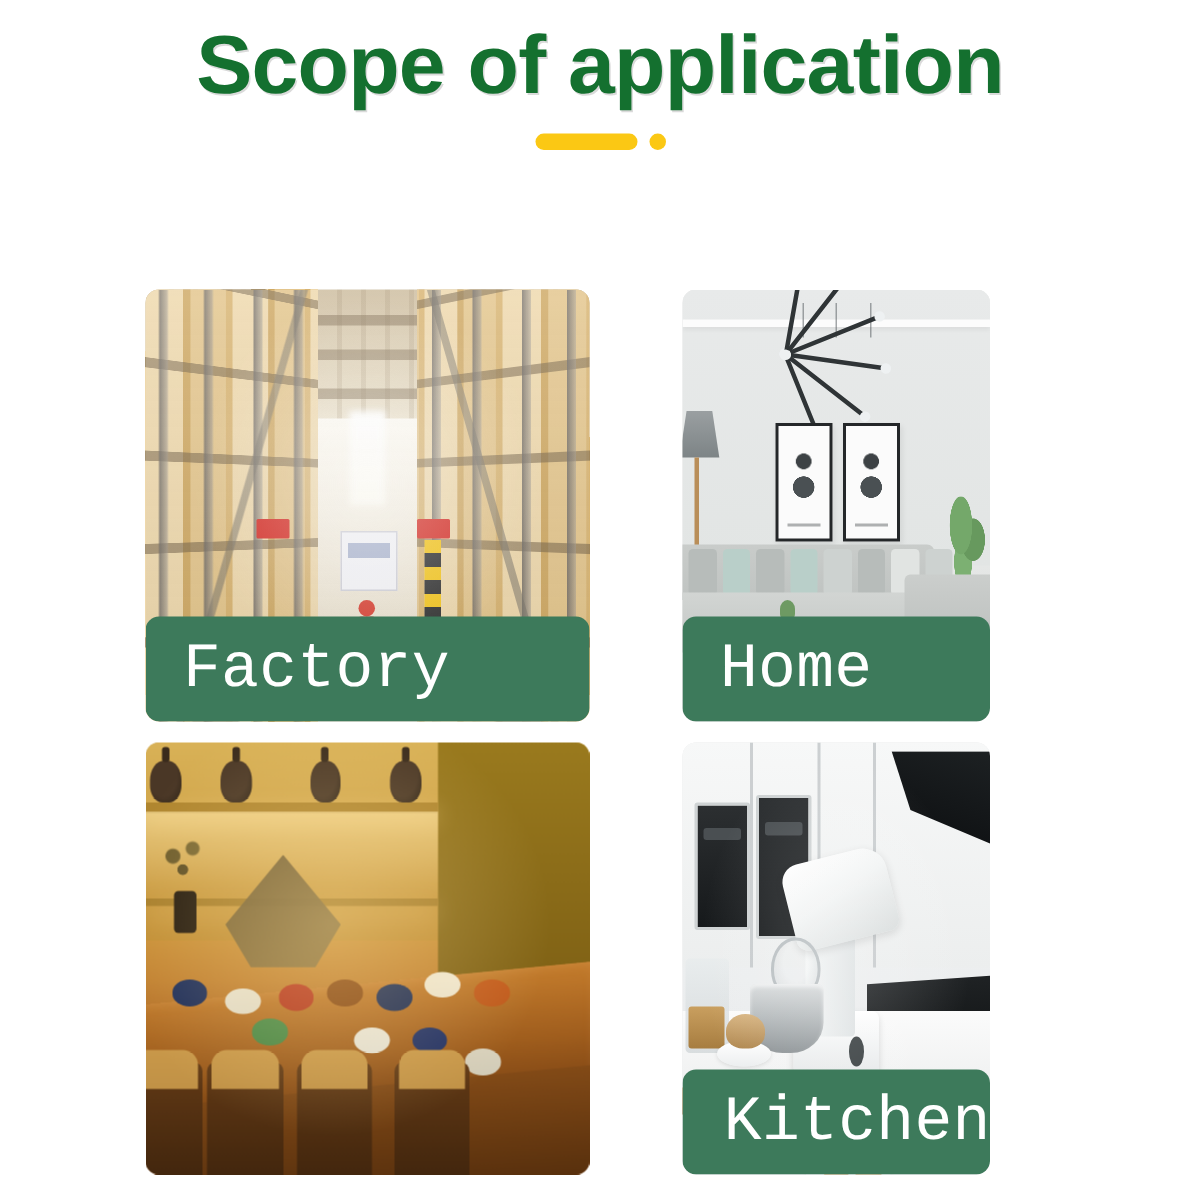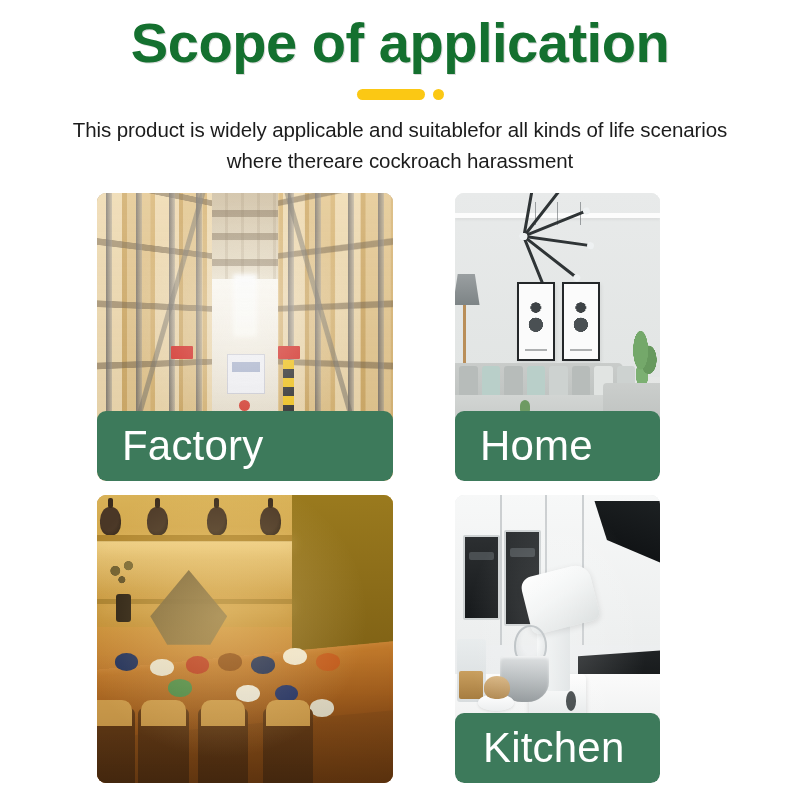--- a/index.html
+++ b/index.html
@@ -98,22 +98,23 @@
     align-items: center;
     padding-left: 25px;
     box-sizing: border-box;
   }
   .card-label-text {
     color: #ffffff;
     font-size: 42px;
     line-height: 44px;
     letter-spacing: 0.2px;
     font-weight: 400;
-  }
-  .card--kitchen .card-label { padding-left: 28px; }
+    font-family: Liberation Mono, monospace;
+  }
+  .card--kitchen .card-label { padding-left: 28px; justify-content: center; }
   .card--home .card-label    { }
 
   
   .sc-warehouse {
     position: absolute; inset: 0;
     background:
       linear-gradient(180deg, #efe6d4 0%, #f6efe2 40%, #e9ddc6 100%);
   }
   .wh-ceiling {
     position: absolute; left: 0; right: 0; top: 0; height: 34%;
@@ -528,21 +529,20 @@
 <body>
 
 <div class="header">
   <div class="page-title">Scope of application</div>
 
   <div class="divider">
     <span class="divider-bar"></span>
     <span class="divider-dot"></span>
   </div>
 
-  <div class="subtitle">This product is widely applicable and suitablefor all kinds of life scenarios where thereare cockroach harassment</div>
 </div>
 
 <div class="card-grid">
 
   <div class="card card--factory">
     <div class="card-photo">
       <div class="sc-warehouse">
         <div class="wh-ceiling"></div>
         <div class="wh-beam" style="top:6%"></div>
         <div class="wh-beam" style="top:14%"></div>

